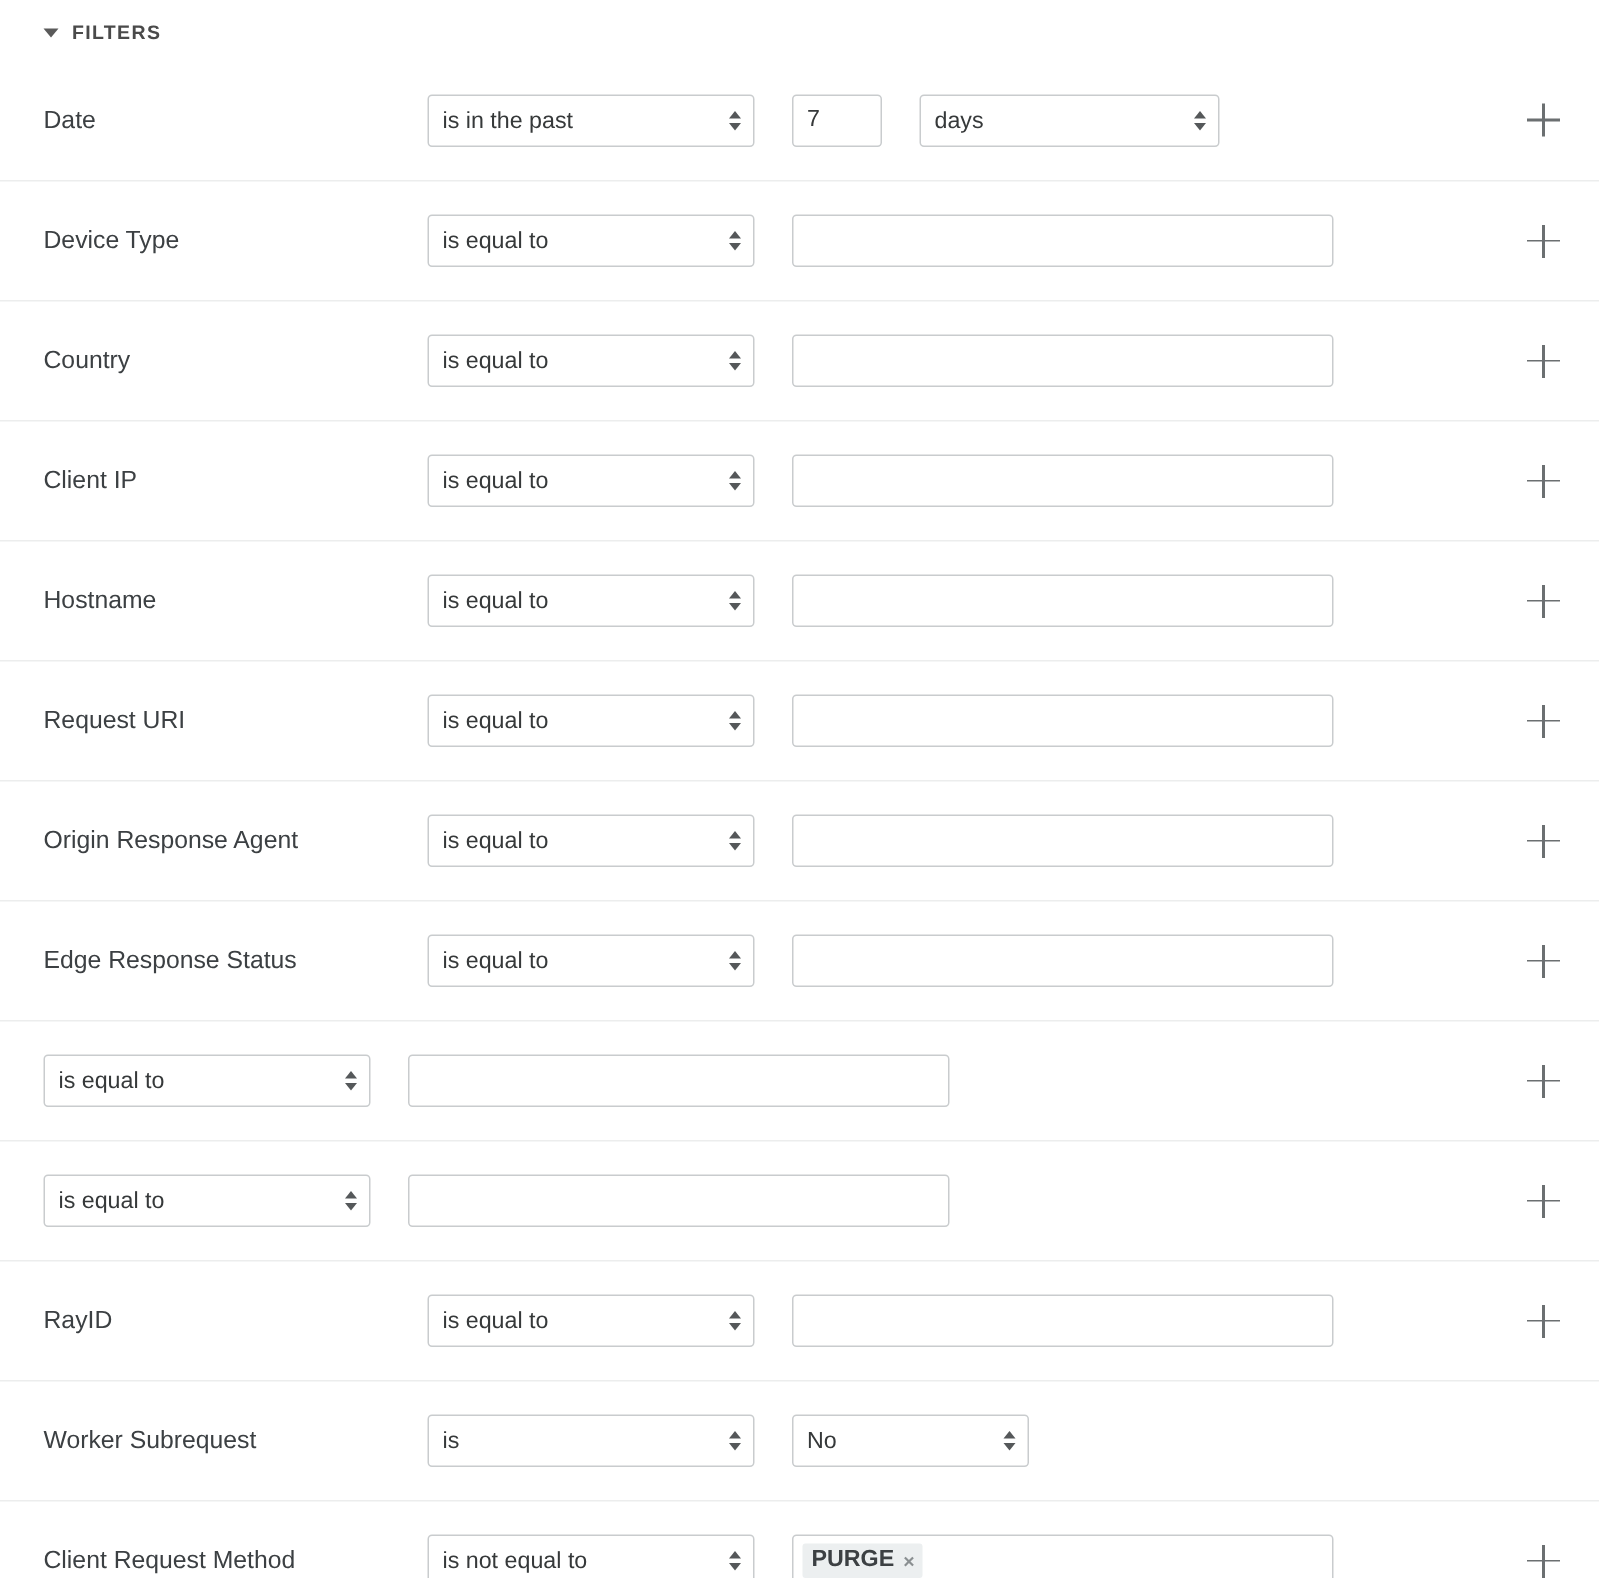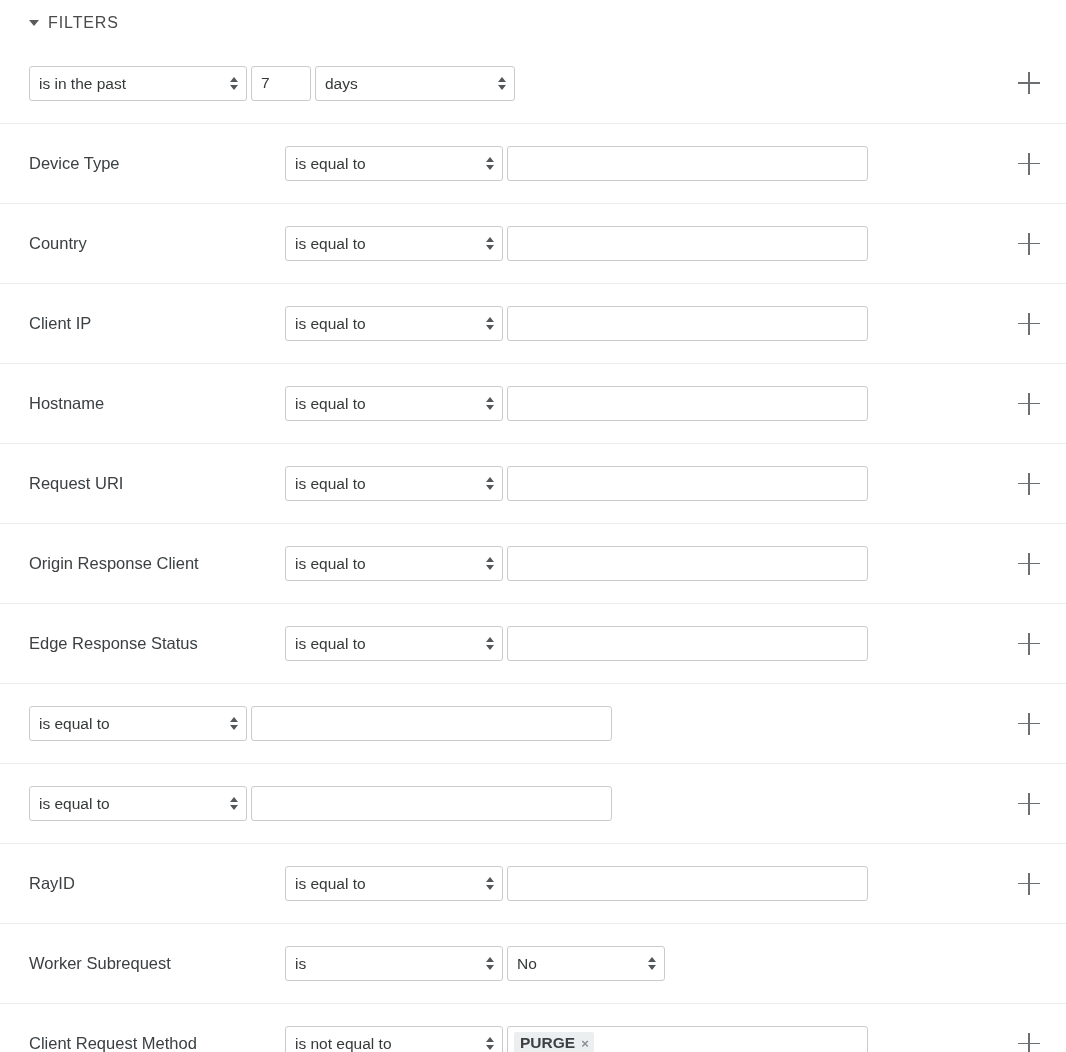--- a/index.html
+++ b/index.html
@@ -16,23 +16,23 @@
   }
   .panel {
     width: 1066px;
     box-sizing: border-box;
   }
   .filters-header {
     display: flex;
     align-items: center;
     gap: 9px;
     padding: 14px 0 11px 29px;
-    font-size: 16px;
+    font-size: 13px;
     letter-spacing: 0.9px;
-    font-weight: normal;
+    font-weight: bold;
     color: #4a4a4a;
   }
   .caret {
     width: 0;
     height: 0;
     border-left: 5px solid transparent;
     border-right: 5px solid transparent;
     border-top: 6px solid #5a5a5a;
     display: inline-block;
   }
@@ -52,21 +52,21 @@
     width: 256px;
     flex: 0 0 256px;
     font-size: 16.5px;
     color: #3c4043;
     font-weight: normal;
   }
   .ctrl-area {
     display: flex;
     align-items: center;
     flex: 1 1 auto;
-    gap: 4px;
+    gap: 25px;
     justify-content: flex-end;
   }
   select.op-select {
     -webkit-appearance: none;
     appearance: none;
     width: 218px;
     height: 35px;
     box-sizing: border-box;
     border: 1px solid #c9ccce;
     border-radius: 3px;
@@ -186,20 +186,21 @@
 
 <div class="panel">
 
   <div class="filters-header">
     <span class="caret"></span>
     <span>FILTERS</span>
   </div>
 
   <div id="rows-container">
       <div class="filter-row">
+        <div class="filter-label">Date</div>
         <div class="ctrl-area">
           <span class="select-wrap"><select class="op-select "><option>is equal to</option><option>is not equal to</option><option selected="">is in the past</option><option>is</option></select><span class="spin">
               <span class="up"></span>
               <span class="down"></span>
             </span></span>
           <input class="text-input num-input" value="7" style="">
           <span class="select-wrap"><select class="op-select unit-select"><option>minutes</option><option>hours</option><option selected="">days</option><option>weeks</option></select><span class="spin">
               <span class="up"></span>
               <span class="down"></span>
             </span></span>
@@ -255,21 +256,21 @@
         <div class="ctrl-area">
           <span class="select-wrap"><select class="op-select "><option>is equal to</option><option>is not equal to</option><option>is in the past</option><option>is</option></select><span class="spin">
               <span class="up"></span>
               <span class="down"></span>
             </span></span>
           <input class="text-input value-wide" placeholder="" style="">
           <span class="plus"></span>
         </div>
       </div>
       <div class="filter-row">
-        <div class="filter-label">Origin Response Client</div>
+        <div class="filter-label">Origin Response Agent</div>
         <div class="ctrl-area">
           <span class="select-wrap"><select class="op-select "><option>is equal to</option><option>is not equal to</option><option>is in the past</option><option>is</option></select><span class="spin">
               <span class="up"></span>
               <span class="down"></span>
             </span></span>
           <input class="text-input value-wide" placeholder="" style="">
           <span class="plus"></span>
         </div>
       </div>
       <div class="filter-row">

